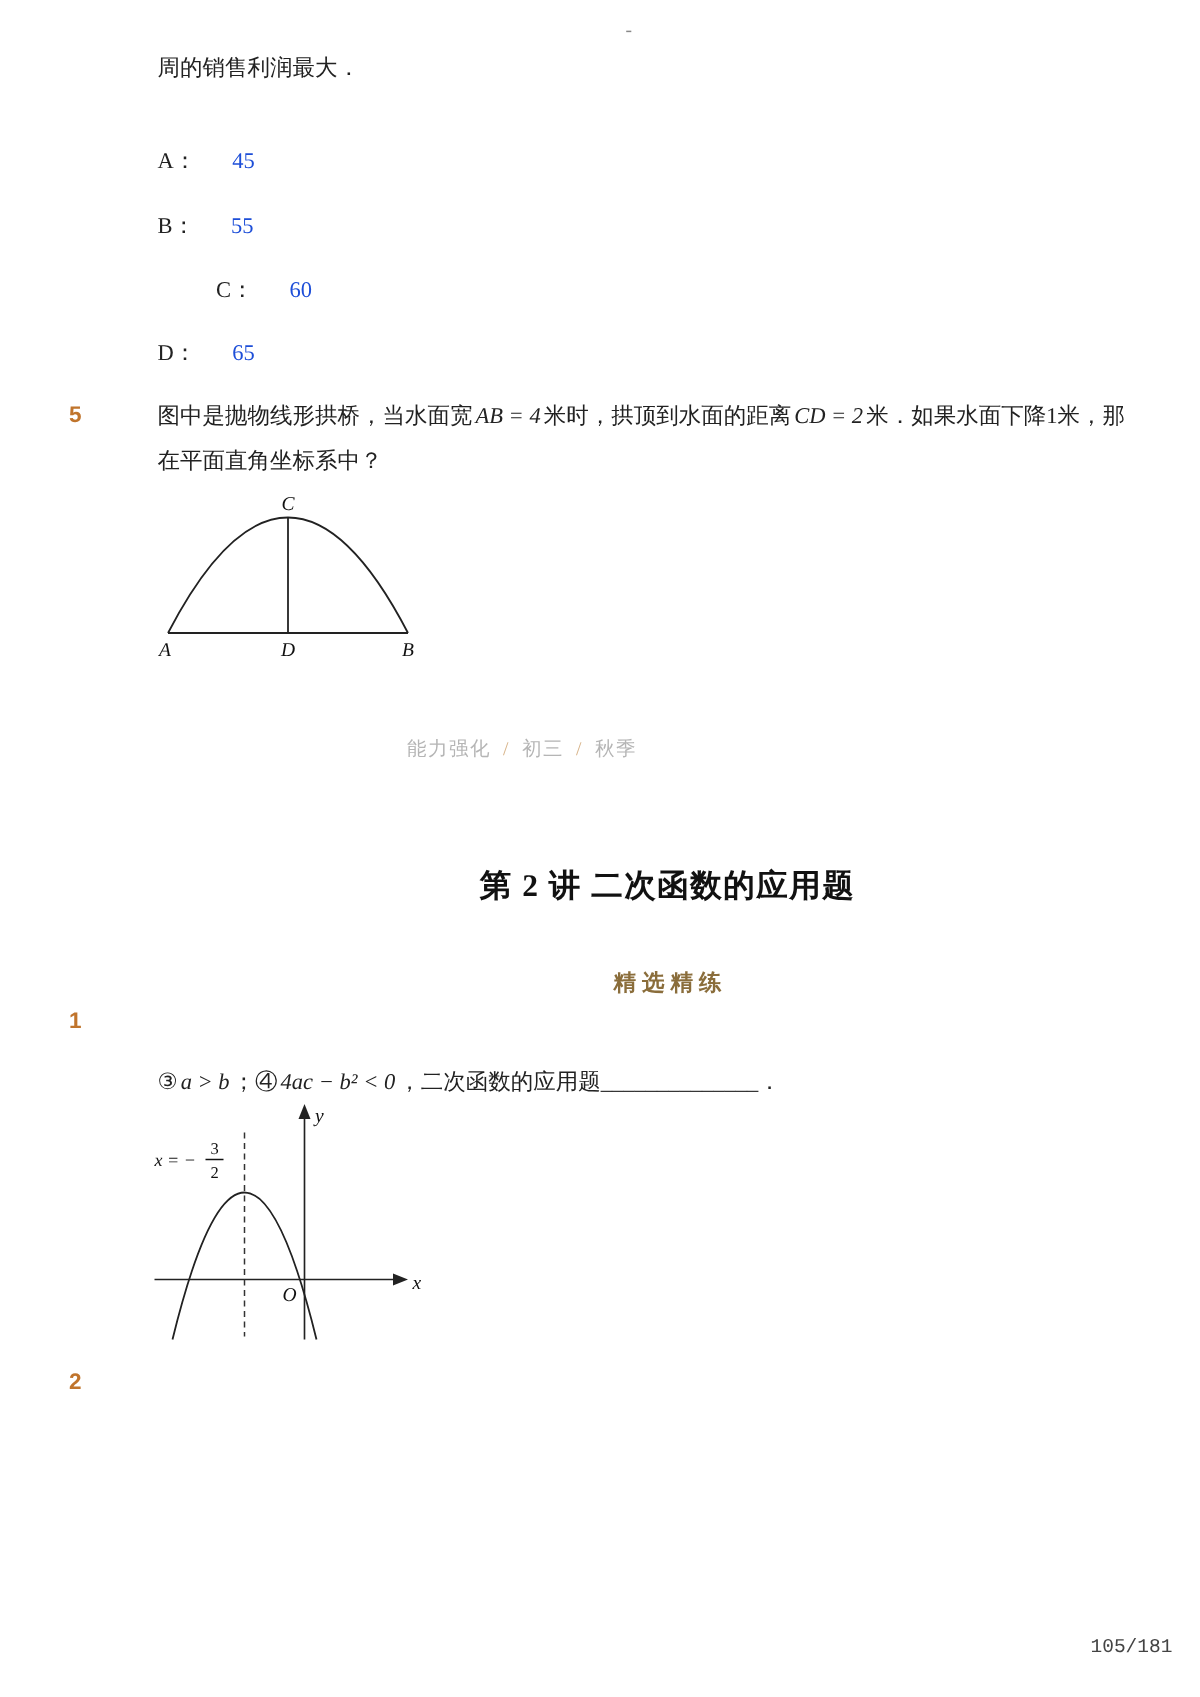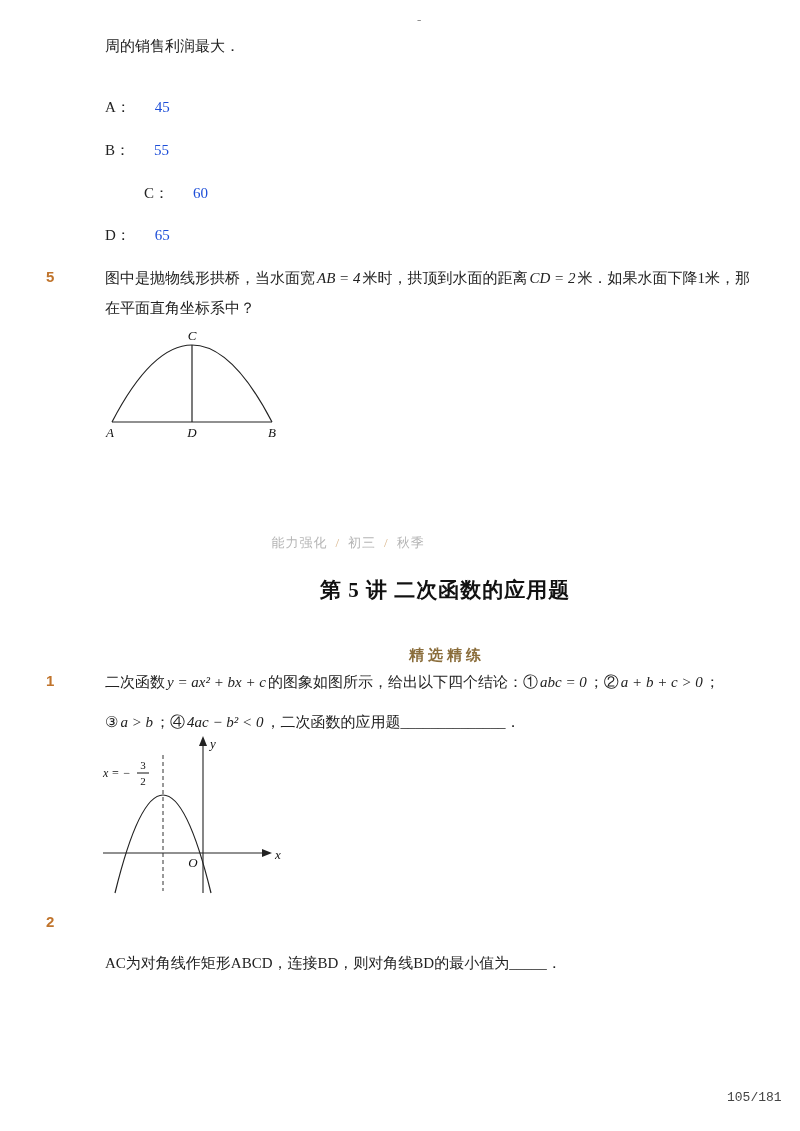--- a/index.html
+++ b/index.html
@@ -10,21 +10,21 @@
   }
   .abs { position:absolute; white-space:nowrap; }
   .t   { font-size:15px; line-height:1.35; color:#222; }
   .qnum {
     font-family:"Liberation Sans","DejaVu Sans",sans-serif;
     font-weight:bold; font-size:15px; color:#c0742c;
   }
   .opt-label { font-size:15px; color:#222; }
   .opt-value { font-size:15px; color:#1d4ed8; margin-left:24px; }
   .math { font-style:italic; padding:0 2px;margin-top:42px; }
-  .footer-line { font-size:13px; color:#b5b5b5; letter-spacing:1px;margin-top:44px; }
+  .footer-line { font-size:13px; color:#b5b5b5; letter-spacing:1px; }
   .footer-slash { color:#d8b48a; padding:0 8px; }
   .heading { font-size:21px; font-weight:bold; color:#111; letter-spacing:1px; }
   .subtitle { font-size:15px; color:#8a6d3b; letter-spacing:4px; }
   .pagenum { font-size:13px; color:#444; font-family:Liberation Mono, monospace; }
   .topmark { font-size:13px; color:#888; }
   .center { transform:translateX(-50%); }
   svg text { font-family:"Liberation Serif","DejaVu Serif",serif; }
   .fig-label { font-style:italic; font-size:13px; fill:#111; }
 </style>
 </head>
@@ -60,25 +60,24 @@
     <text x="92" y="10" text-anchor="middle" class="fig-label">C</text>
     <text x="10" y="107" text-anchor="middle" class="fig-label">A</text>
     <text x="92" y="107" text-anchor="middle" class="fig-label">D</text>
     <text x="172" y="107" text-anchor="middle" class="fig-label">B</text>
   </svg>
 
   <div class="abs footer-line center" style="left:348px; top:490px;">
     <span>能力强化</span><span class="footer-slash">/</span><span>初三</span><span class="footer-slash">/</span><span>秋季</span>
   </div>
 
-  <div class="abs heading center" style="left:445px; top:576px;">第 5 讲 二次函数的应用题</div>
+  <div class="abs heading center" style="left:445px; top:576px;">第 2 讲 二次函数的应用题</div>
   <div class="abs subtitle center" style="left:447px; top:646px;font-weight:bold;">精选精练</div>
 
   <div class="abs qnum" style="left:46px; top:672px;">1</div>
-  <div class="abs t" style="left:105px; top:672px;"><span>二次函数</span><span class="math">y = ax² + bx + c</span><span>的图象如图所示，给出以下四个结论：①</span><span class="math">abc = 0</span><span>；②</span><span class="math">a + b + c &gt; 0</span><span>；</span></div>
   <div class="abs t" style="left:105px; top:712px;"><span>③</span><span class="math">a &gt; b</span><span>；④</span><span class="math">4ac − b² &lt; 0</span><span>，二次函数的应用题</span><span>______________</span><span>．</span></div>
 
   <svg class="abs" style="left:95px; top:733px;" width="200" height="165" viewBox="0 0 200 165">
 
     <line x1="108" y1="10" x2="108" y2="160" stroke="#222" stroke-width="1.1"></line>
     <polygon points="108,3 104,13 112,13" fill="#222"></polygon>
 
     <line x1="8" y1="120" x2="170" y2="120" stroke="#222" stroke-width="1.1"></line>
     <polygon points="177,120 167,116 167,124" fill="#222"></polygon>
 
@@ -90,17 +89,16 @@
     <text x="180" y="126" class="fig-label">x</text>
     <text x="98" y="134" text-anchor="middle" class="fig-label">O</text>
 
     <text x="8" y="44" class="fig-label" style="font-size:12px;">x = −</text>
     <text x="48" y="36" text-anchor="middle" style="font-size:11px; fill:#111;">3</text>
     <line x1="42" y1="40" x2="54" y2="40" stroke="#111" stroke-width="1"></line>
     <text x="48" y="52" text-anchor="middle" style="font-size:11px; fill:#111;">2</text>
   </svg>
 
   <div class="abs qnum" style="left:46px; top:913px;">2</div>
-  <div class="abs t" style="left:105px; top:953px;"><span>AC为对角线作矩形ABCD，连接BD，则对角线BD的最小值为</span><span>_____</span><span>．</span></div>
 
   <div class="abs pagenum" style="left:727px; top:1090px;">105/181</div>
 
 </div>
 
 </body></html>

